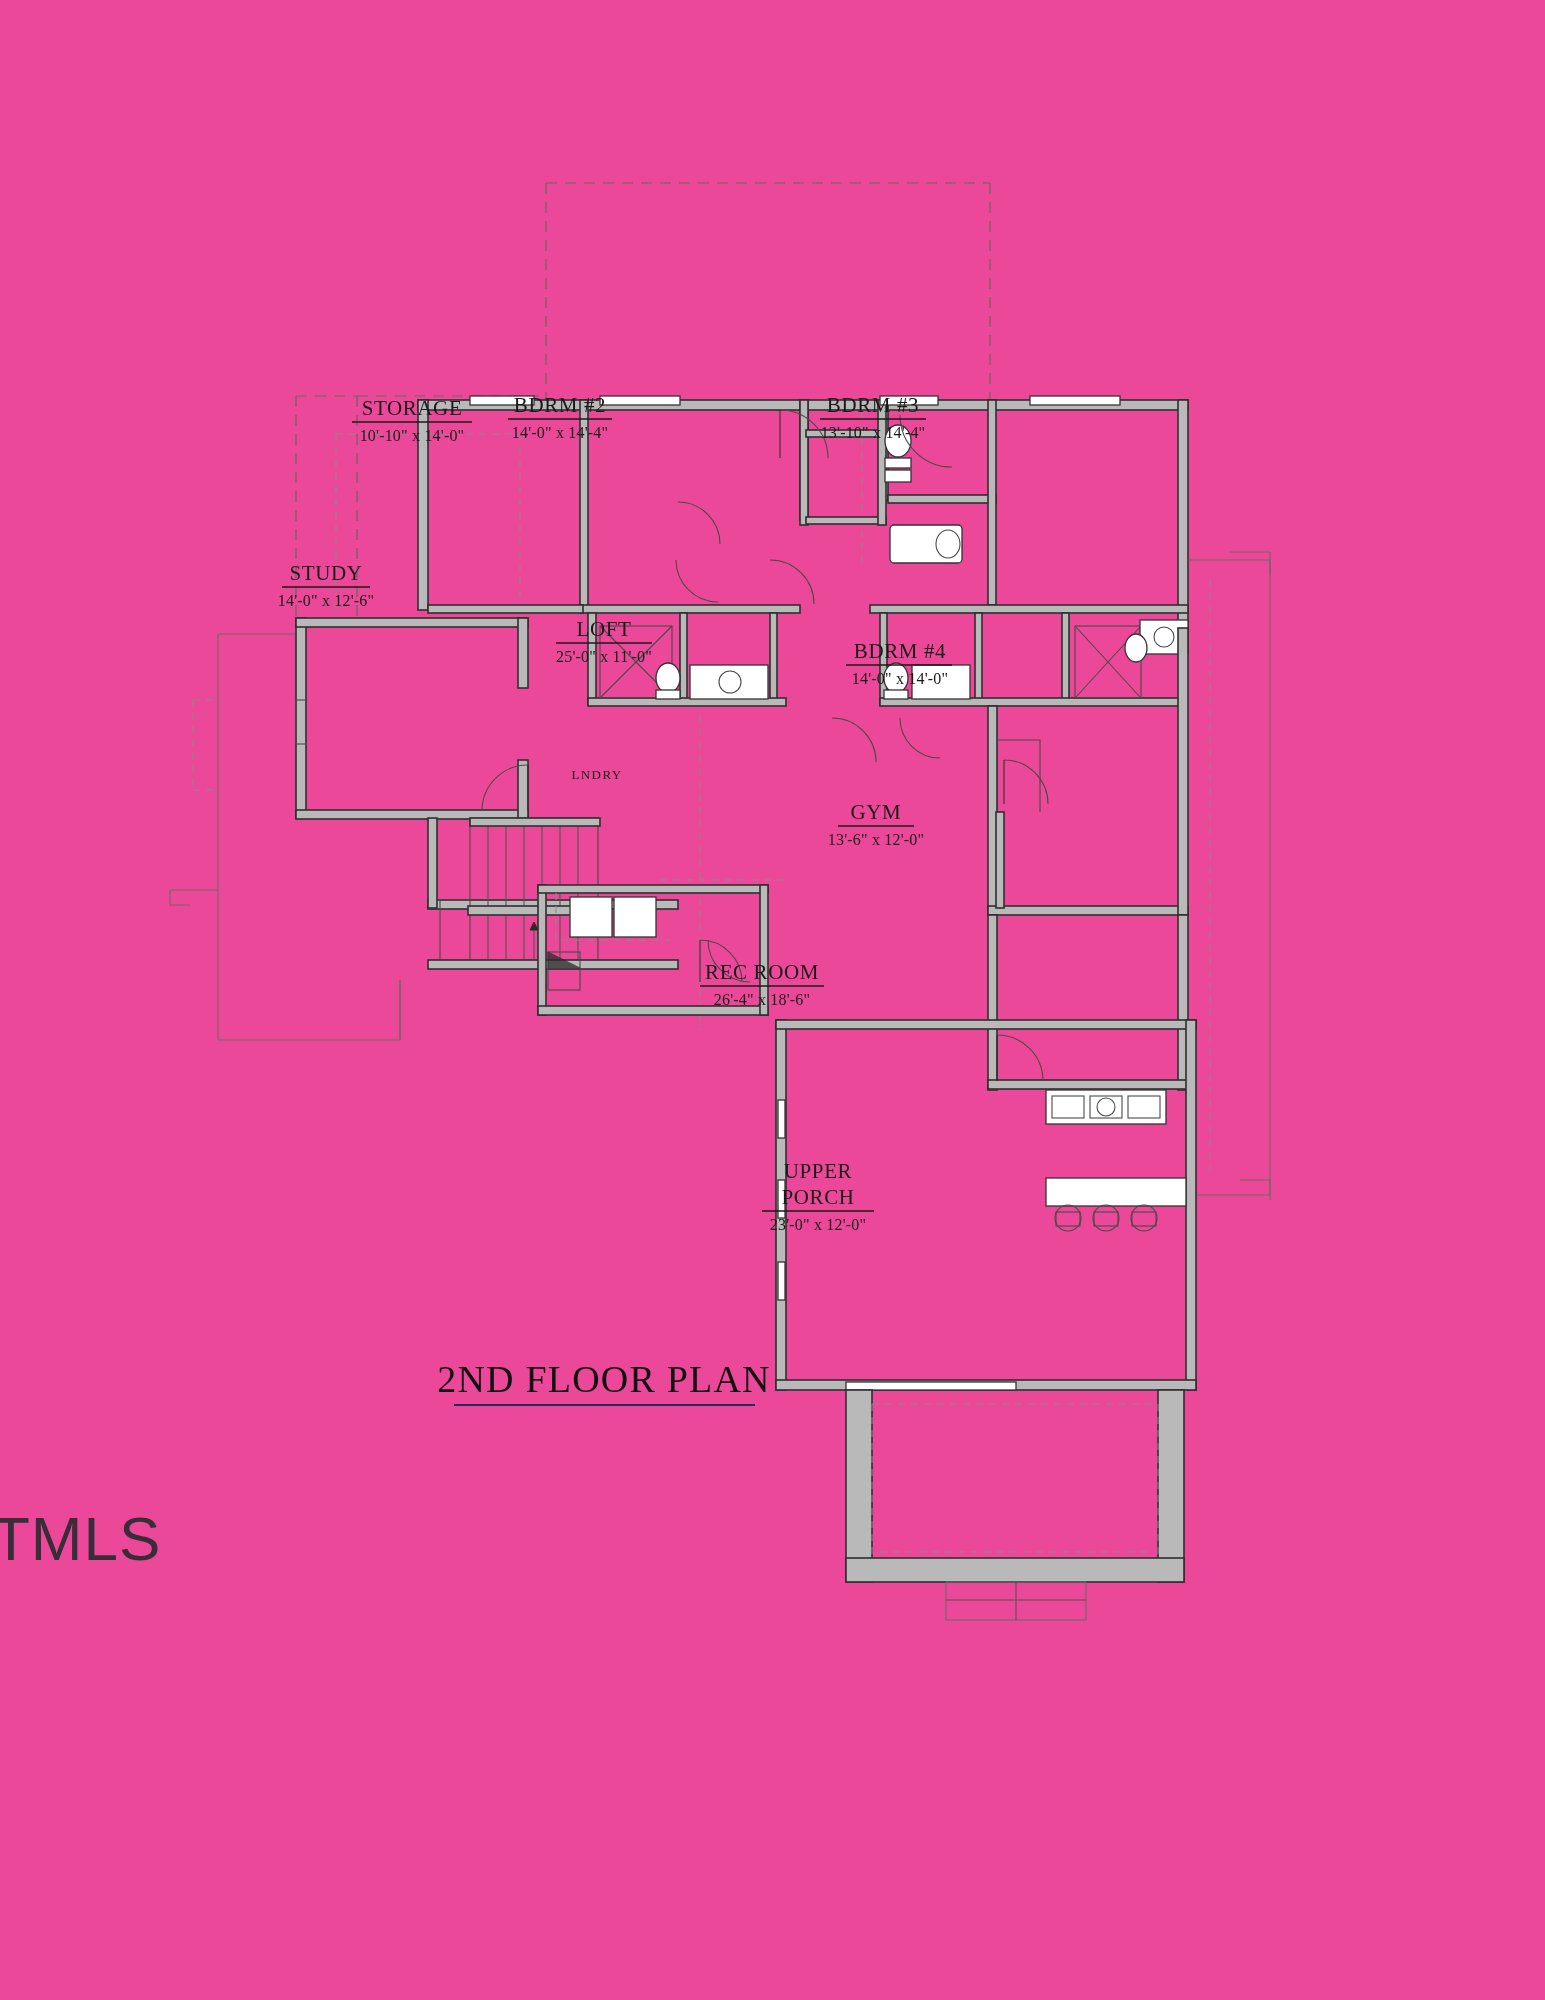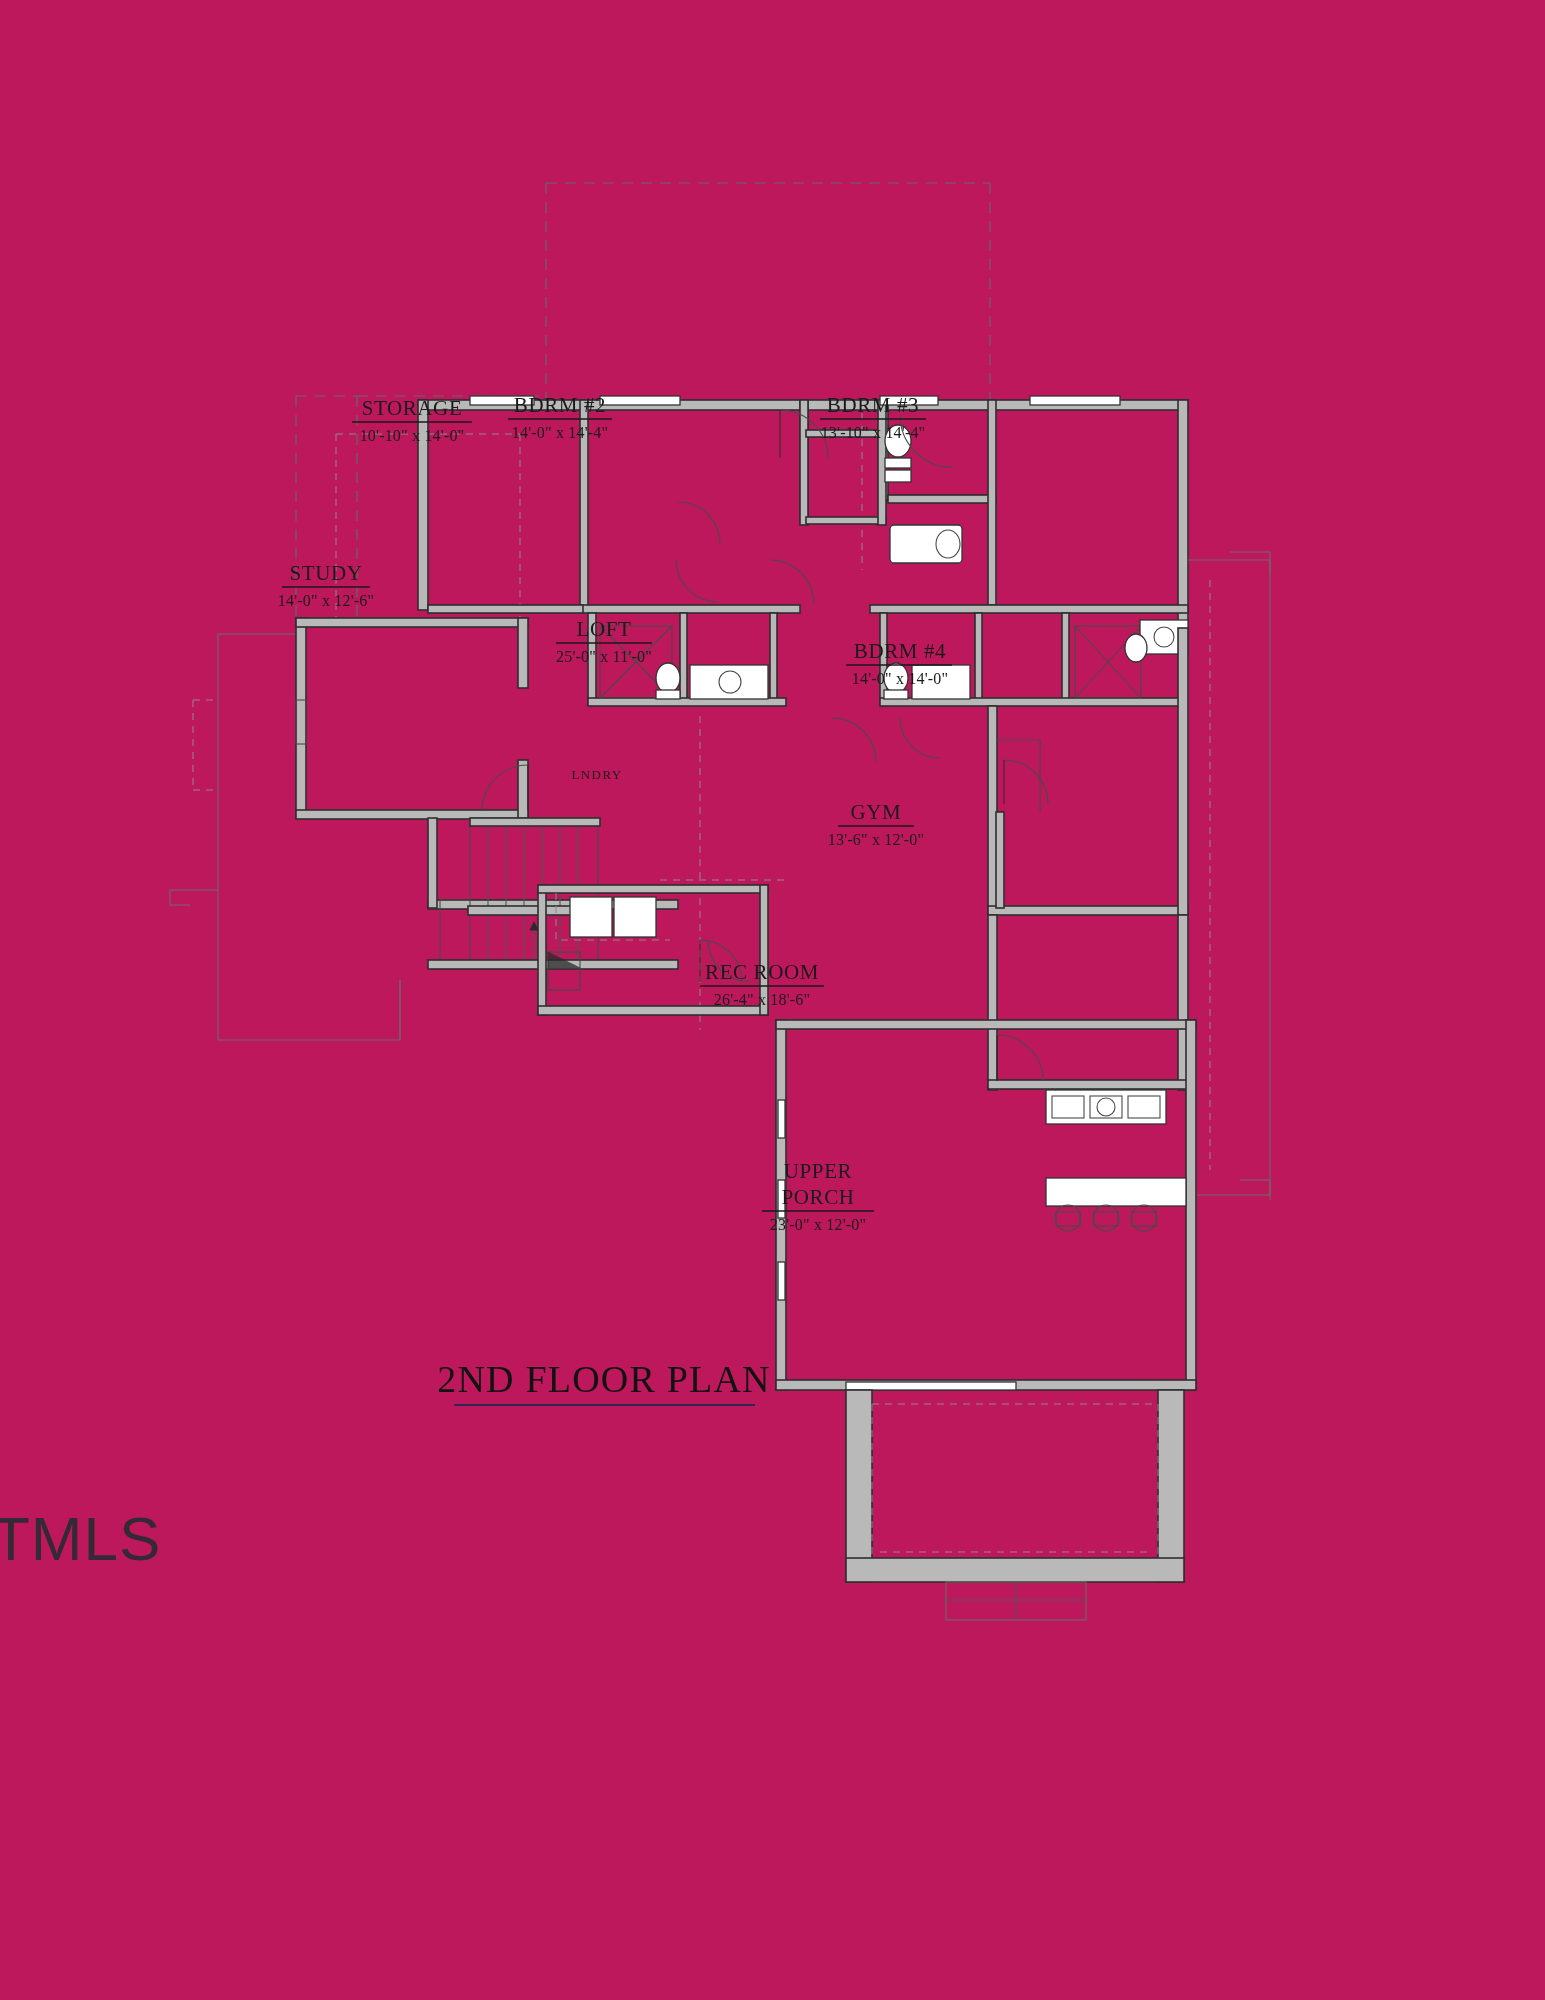--- a/index.html
+++ b/index.html
@@ -12,21 +12,21 @@
     height: 2000px;
     position: relative;
     font-family: "Liberation Serif", "DejaVu Serif", serif;
     overflow: hidden;
   }
   #plan-sheet {
     position: absolute;
     left: 0; top: 0;
     width: 1545px;
     height: 2000px;
-    background: #be185d;
+    background: #ec4899;
   }
   #floorplan-svg {
     position: absolute;
     left: 0; top: 0;
     width: 1545px;
     height: 2000px;
     display: block;
   }
   .room-label-text {
     font-family: "Liberation Serif", "DejaVu Serif", serif;

